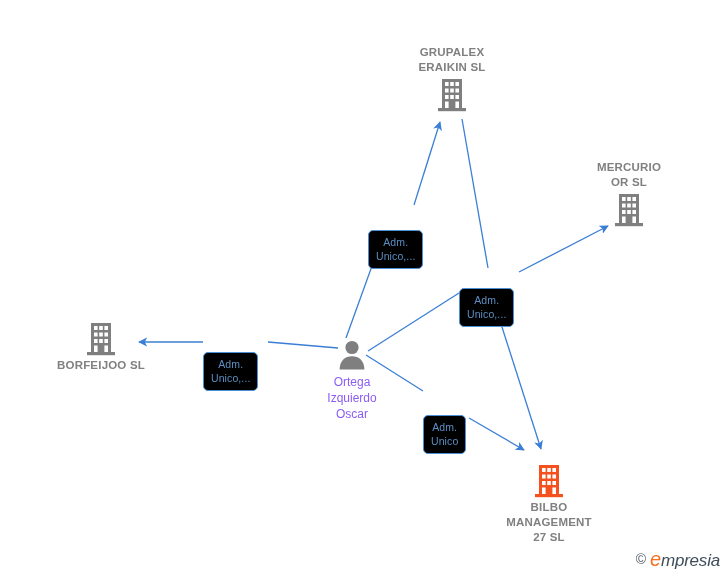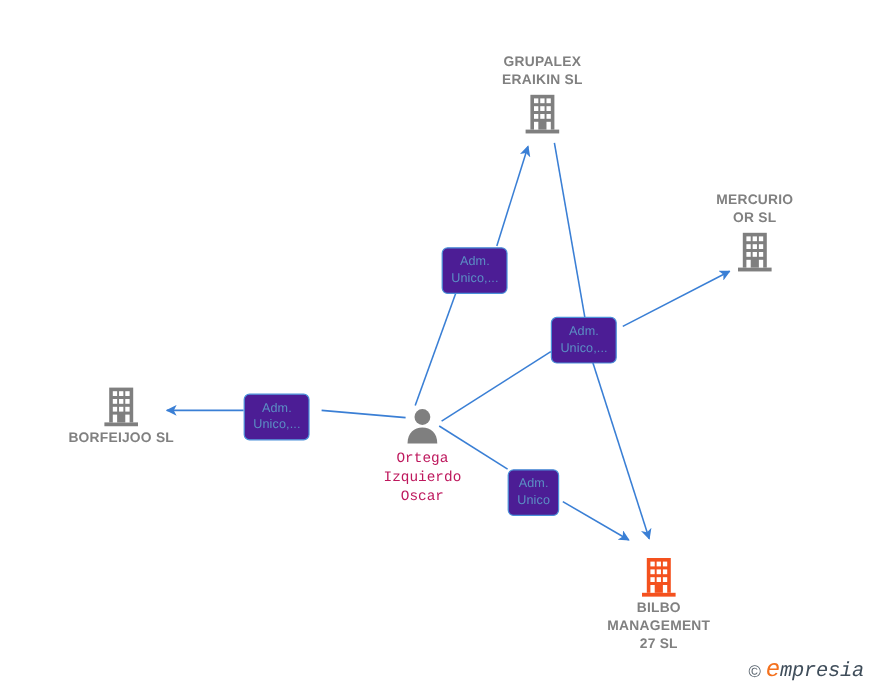--- a/index.html
+++ b/index.html
@@ -48,48 +48,48 @@
     line-height: 15px;
     font-weight: bold;
     text-align: center;
     letter-spacing: .2px;
     white-space: pre-line;
   }
   .node-label.person {
     font-weight: normal;
     font-size: 12px;
     line-height: 16px;
-    color: #be185d;
+    color: #8b5cf6;
     letter-spacing: 0;
-    font-family: Liberation Mono, monospace;
   }
   .node-icon {
     width: 30px;
     height: 34px;
     position: relative;
   }
   .node.below .node-icon { order: 1; }
   .node.below .node-label { order: 2; margin-top: 2px; }
   .node.above .node-label { order: 1; margin-bottom: 3px; }
   .node.above .node-icon  { order: 2; }
 
   
   .edge-label {
     position: absolute;
     box-sizing: border-box;
     border: 1px solid #4a90d9;
     border-radius: 5px;
-    background: #4c1d95;
+    background: #000000;
     color: #5b8ec4;
     font-size: 10.5px;
     line-height: 14px;
     text-align: center;
     padding: 4px 7px 5px;
     white-space: pre-line;
     letter-spacing: .1px;
+    margin-top: 24px;
   }
   .edge-label.stacked::before {
     content: "";
     position: absolute;
     left: 3px;
     top: 3px;
     right: -3px;
     bottom: -3px;
     border: 1px solid #7fb0e0;
     border-radius: 5px;
@@ -106,21 +106,21 @@
     align-items: center;
     gap: 4px;
     user-select: none;
   }
   #watermark .copy {
     color: #55606b;
     font-size: 14px;
     line-height: 1;
   }
   #watermark .brand {
-    font-family: Liberation Mono, monospace;
+    font-family: Liberation Sans, sans-serif;
     font-style: italic;
     font-size: 17px;
     line-height: 1;
     color: #3f4d5a;
     letter-spacing: -.2px;
   }
   #watermark .brand .e {
     color: #f4711e;
     font-size: 20px;
   }

